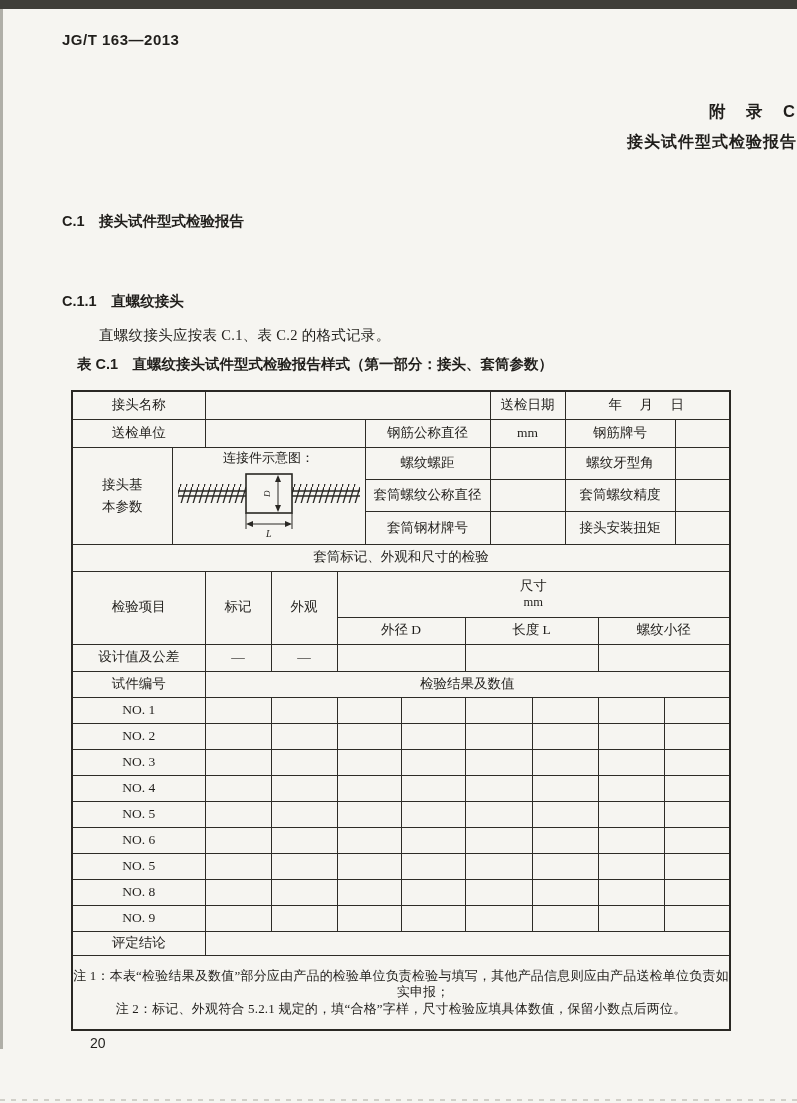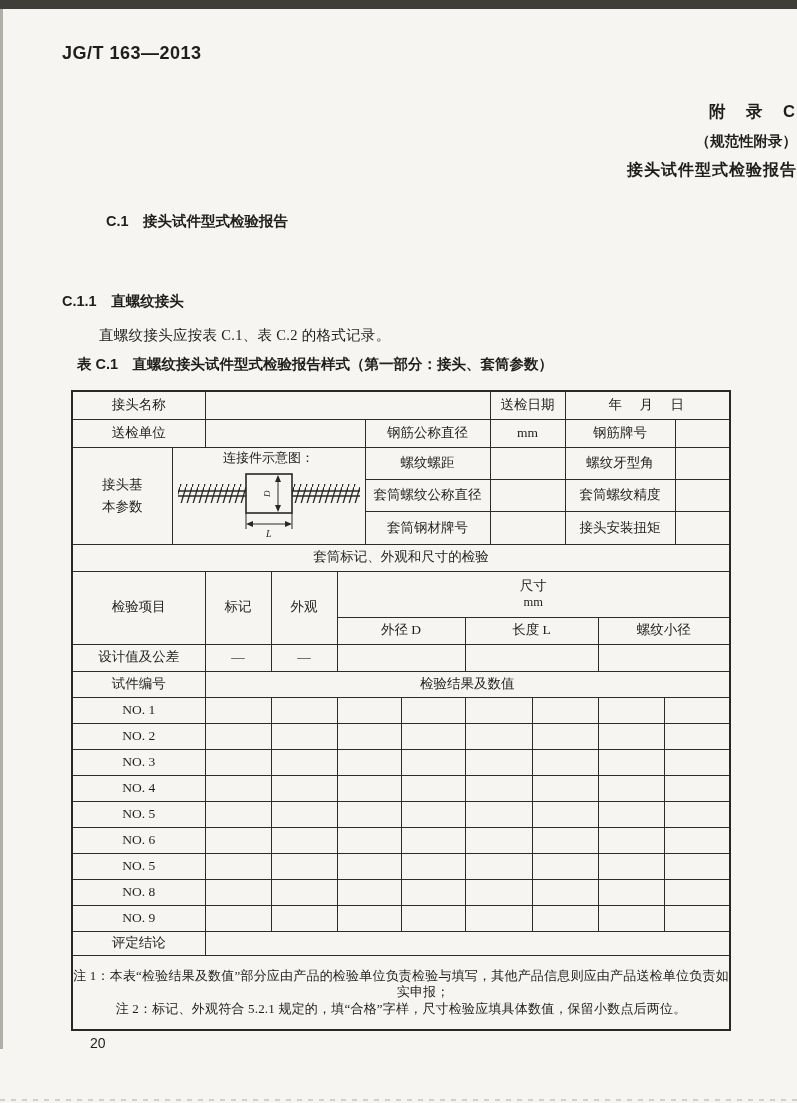--- a/index.html
+++ b/index.html
@@ -3,21 +3,21 @@
 <meta charset="utf-8">
 <style>
   html,body{margin:0;padding:0;}
   .page{position:relative;width:797px;height:1103px;background:#f6f5f1;overflow:hidden;
         font-family:"Liberation Serif","DejaVu Serif",serif;color:#201e1b;}
   .scan-top-edge{position:absolute;top:0;left:0;width:797px;height:9px;background:#3f3e39;}
   .scan-left-edge{position:absolute;top:9px;left:0;width:3px;height:1040px;background:#76746c;opacity:.55;}
   .scan-bottom-edge{position:absolute;bottom:2px;left:0;width:797px;height:2px;
         background:repeating-linear-gradient(90deg,#b9b7ae 0 5px,transparent 5px 11px);opacity:.6;}
   .doc-code{position:absolute;left:62px;top:31px;font-family:"Liberation Sans","DejaVu Sans",sans-serif;
-        font-weight:bold;font-size:18px;letter-spacing:.5px;margin-top:12px;}
+        font-weight:bold;font-size:15px;letter-spacing:.5px;}
   .title-block{position:absolute;left:0;top:101px;width:797px;text-align:right;
         font-family:"Liberation Sans","DejaVu Sans",sans-serif;font-weight:bold;}
   .title-l1{font-size:16.5px;letter-spacing:2px;}
   .title-l2{font-size:14.5px;margin-top:9px;}
   .title-l3{font-size:16px;margin-top:9px;letter-spacing:1px;}
   .h-sec{position:absolute;left:62px;font-family:"Liberation Sans","DejaVu Sans",sans-serif;
         font-weight:bold;font-size:14.5px;}
   .p-body{position:absolute;left:99px;font-size:14.5px;letter-spacing:.3px;}
   .tbl-caption{position:absolute;left:0;top:355px;width:630px;text-align:center;
         font-family:"Liberation Sans","DejaVu Sans",sans-serif;font-weight:bold;font-size:14.5px;}
@@ -41,25 +41,24 @@
 
 <div class="page">
   <div class="scan-top-edge"></div>
   <div class="scan-left-edge"></div>
   <div class="scan-bottom-edge"></div>
 
   <div class="doc-code">JG/T 163—2013</div>
 
   <div class="title-block">
     <div class="title-l1">附　录　C</div>
-    <div class="title-l2">（规范性附录）</div>
     <div class="title-l3">接头试件型式检验报告</div>
   </div>
 
-  <div class="h-sec" style="top:212px;margin-left:44px;">C.1　接头试件型式检验报告</div>
+  <div class="h-sec" style="top:212px;">C.1　接头试件型式检验报告</div>
   <div class="h-sec" style="top:292px;">C.1.1　直螺纹接头</div>
   <div class="p-body" style="top:326px;">直螺纹接头应按表 C.1、表 C.2 的格式记录。</div>
 
   <div class="tbl-caption">表 C.1　直螺纹接头试件型式检验报告样式（第一部分：接头、套筒参数）</div>
 
   <table class="form">
     <colgroup>
       <col style="width:100px">
         <col style="width:33px">
         <col style="width:66px">

